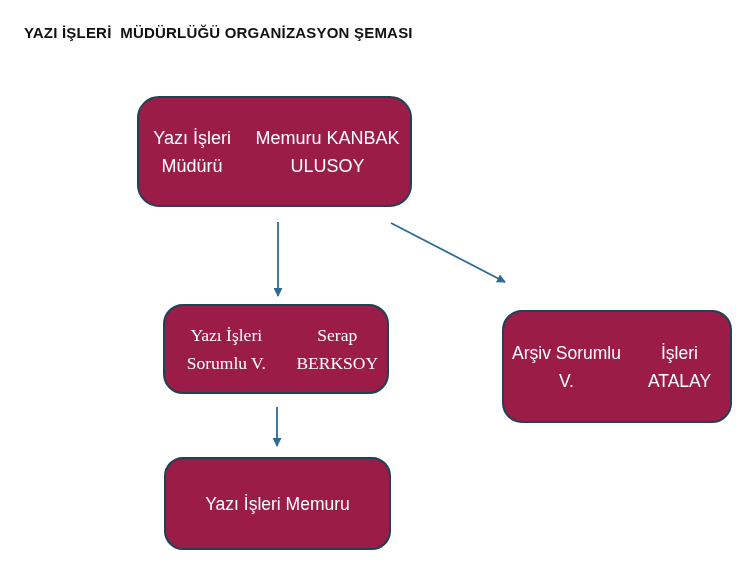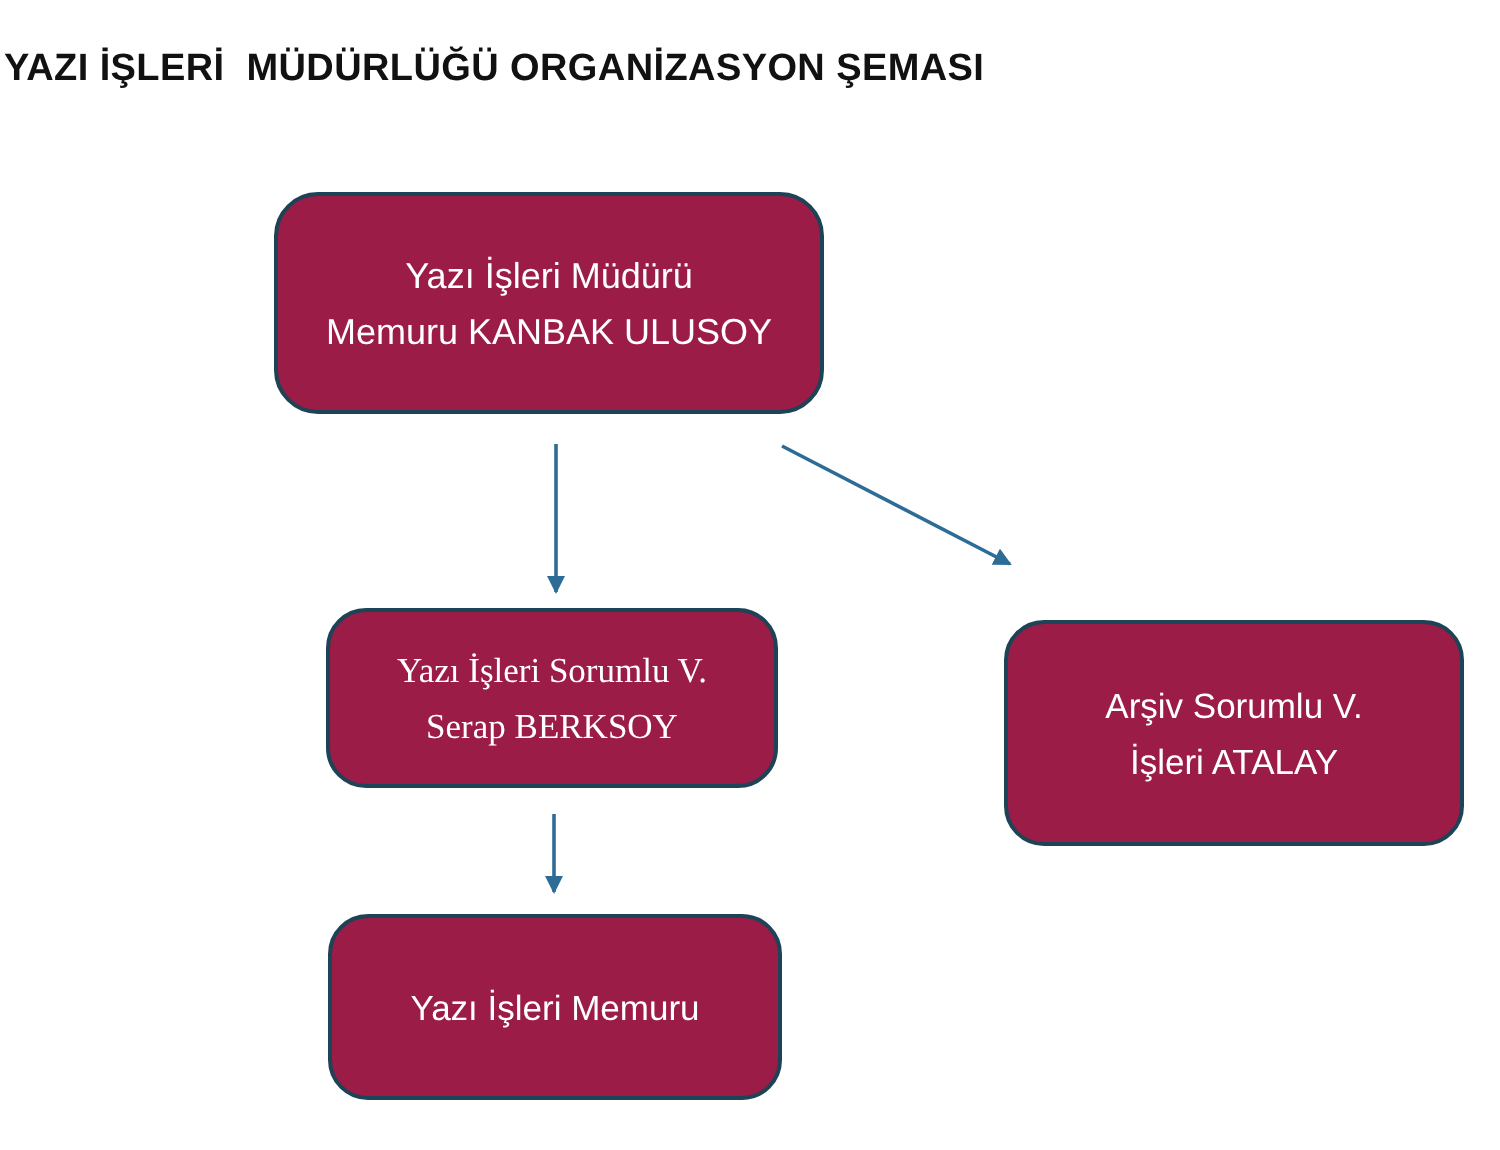--- a/index.html
+++ b/index.html
@@ -10,56 +10,56 @@
   .canvas {
     position: relative;
     width: 750px;
     height: 575px;
     background: var(--background, #ffffff);
     font-family: "Liberation Sans", sans-serif;
     overflow: hidden;
   }
   .chart-title {
     position: absolute;
-    left: 2px;
+    left: 24px;
     top: 24px;
-    font-size: 19px;
+    font-size: 15px;
     font-weight: 700;
     letter-spacing: 0.2px;
     color: var(--title-color, #111111);
     white-space: pre-wrap;
   }
   .node {
     position: absolute;
     box-sizing: border-box;
     background: var(--box-fill, #9A1C47);
     border: 2px solid var(--box-border, #1D4356);
     border-radius: 20px;
     color: var(--box-text, #ffffff);
     display: flex;
-    flex-direction: column;
+    flex-direction: row;
     align-items: center;
     justify-content: center;
     text-align: center;
     font-size: 17.5px;
     line-height: 28px;
   }
   .node-manager {
     left: 137px; top: 96px; width: 275px; height: 111px;
     border-radius: 22px;
     font-size: 18px;
   }
   .node-clerk-responsible {
     left: 163px; top: 304px; width: 226px; height: 90px; font-family: Liberation Serif, serif;
   }
   .node-archive-responsible {
     left: 502px; top: 310px; width: 230px; height: 113px;
   }
   .node-clerk-officer {
-    left: 164px; top: 457px; width: 227px; height: 93px;
+    left: 164px; top: 457px; width: 227px; height: 93px; border-radius: 19px;
   }
   .connectors {
     position: absolute;
     left: 0; top: 0;
     width: 750px;
     height: 575px;
     pointer-events: none;
   }
   .connectors line {
     stroke: var(--arrow, #2C6C96);

